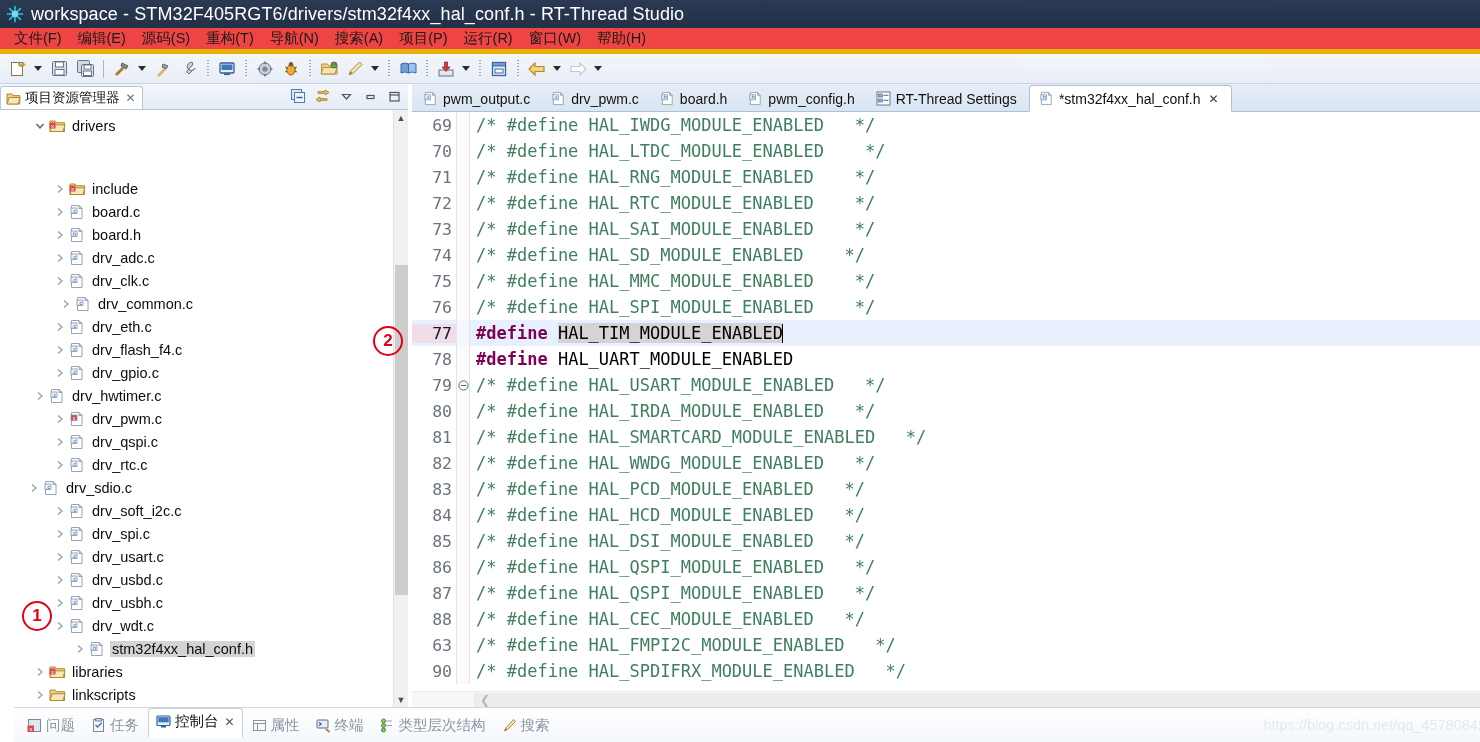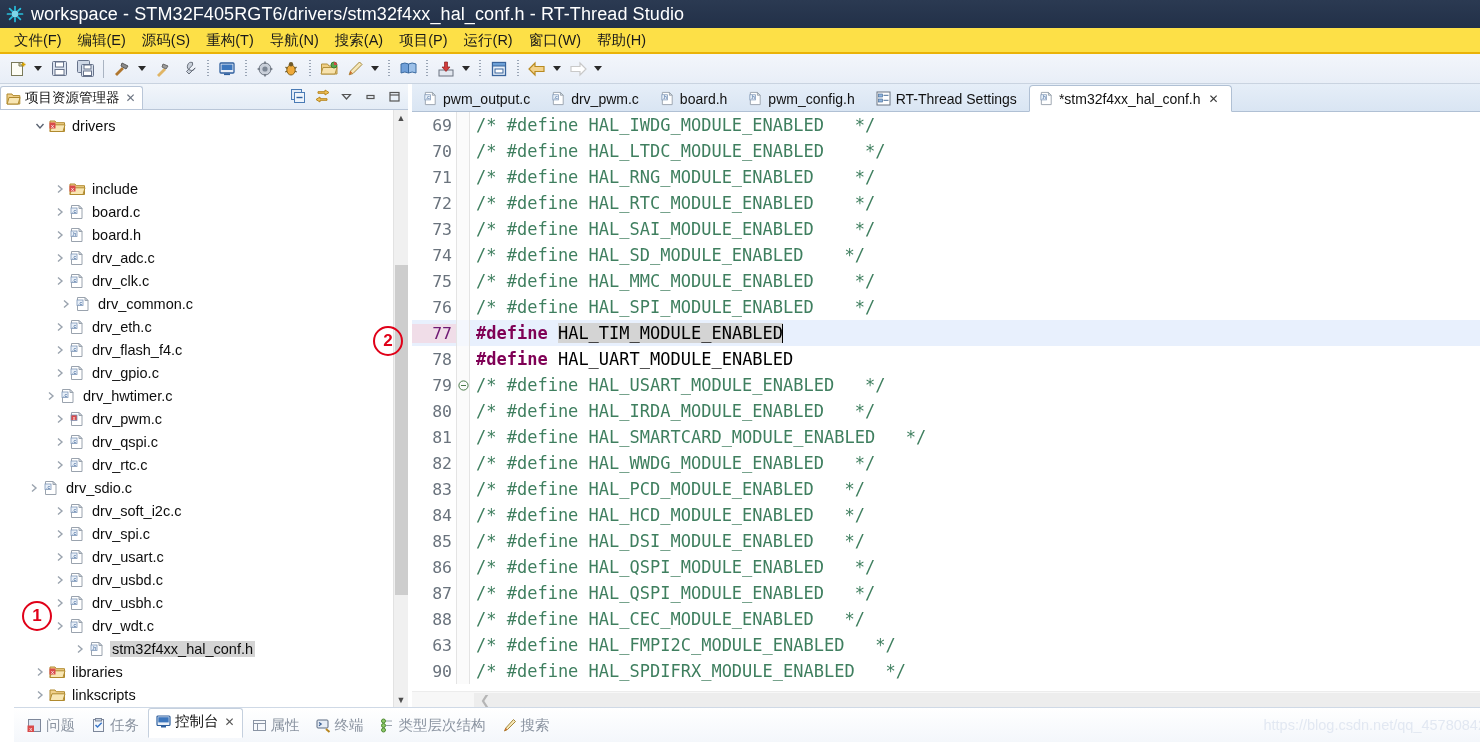--- a/index.html
+++ b/index.html
@@ -29,24 +29,24 @@
   .titlebar .title-text {
     font-size: 18px;
     letter-spacing: .1px;
     white-space: nowrap;
     text-align: center;
   }
 
   
   .menubar {
     height: 26px;
-    background: #fde047;
+    background: #ef4444;
     display: flex; align-items: center;
     padding-left: 6px;
-    border-bottom: 2px solid #eab308;
+    border-bottom: 5px solid #eab308;
   }
   .menu-item {
     font-size: 14.5px;
     color: #1a1a1a;
     padding: 2px 8px;
     white-space: nowrap;
     cursor: default;
   }
 
   
@@ -241,21 +241,21 @@
   .code-line.hl { background: #e8f0fd; }
   .gutter {
     width: 44px;
     flex: 0 0 44px;
     text-align: right;
     padding-right: 4px;
     color: #6a737d;
     font-size: 16.5px;
     font-family: "DejaVu Sans Mono", monospace;
   }
-  .code-line.hl .gutter { background: #f0dde8; color: #701a75; }
+  .code-line.hl .gutter { background: #f0dde8; color: #0f172a; }
   .foldcol {
     width: 14px; flex: 0 0 14px;
     border-left: 1px solid #e4e4e4;
     border-right: 1px solid #e4e4e4;
     background: #fbfbfb;
     height: 26px;
     display: flex; align-items: center; justify-content: center;
     color: #4a7a4a; font-size: 11px;
   }
   .code-line.hl .foldcol { background: #f4f7fd; }
@@ -735,21 +735,21 @@
           <span class="ficon">
             <svg width="16" height="16" viewBox="0 0 16 16">
               <path d="M2.5 1.5 h7.5 l3 3 v10 h-10.5 Z" fill="#ffffff" stroke="#9aa3ae"></path>
               <path d="M10 1.5 l3 3 h-3 Z" fill="#dde3ea" stroke="#9aa3ae"></path>
               <rect x="2" y="4" width="6" height="5.5" fill="#e9f0f8" stroke="#7e97b8" stroke-width="0.8"></rect>
               <text x="5" y="8.6" font-size="5.2" fill="#2f5a92" text-anchor="middle" font-family="Liberation Sans">.c</text>
             </svg>
           </span>
           <span class="lbl">drv_gpio.c</span>
         </div>
-        <div class="tree-row" style="padding-left: 43px;">
+        <div class="tree-row" style="padding-left: 32px;">
           <span class="twisty">
             <svg width="10" height="10" viewBox="0 0 10 10">
               <path d="M3 1.5 L7 5 L3 8.5" stroke="#9aa3ae" stroke-width="1.4" fill="none"></path>
             </svg>
           </span>
           <span class="ficon">
             <svg width="16" height="16" viewBox="0 0 16 16">
               <path d="M2.5 1.5 h7.5 l3 3 v10 h-10.5 Z" fill="#ffffff" stroke="#9aa3ae"></path>
               <path d="M10 1.5 l3 3 h-3 Z" fill="#dde3ea" stroke="#9aa3ae"></path>
               <rect x="2" y="4" width="6" height="5.5" fill="#e9f0f8" stroke="#7e97b8" stroke-width="0.8"></rect>

